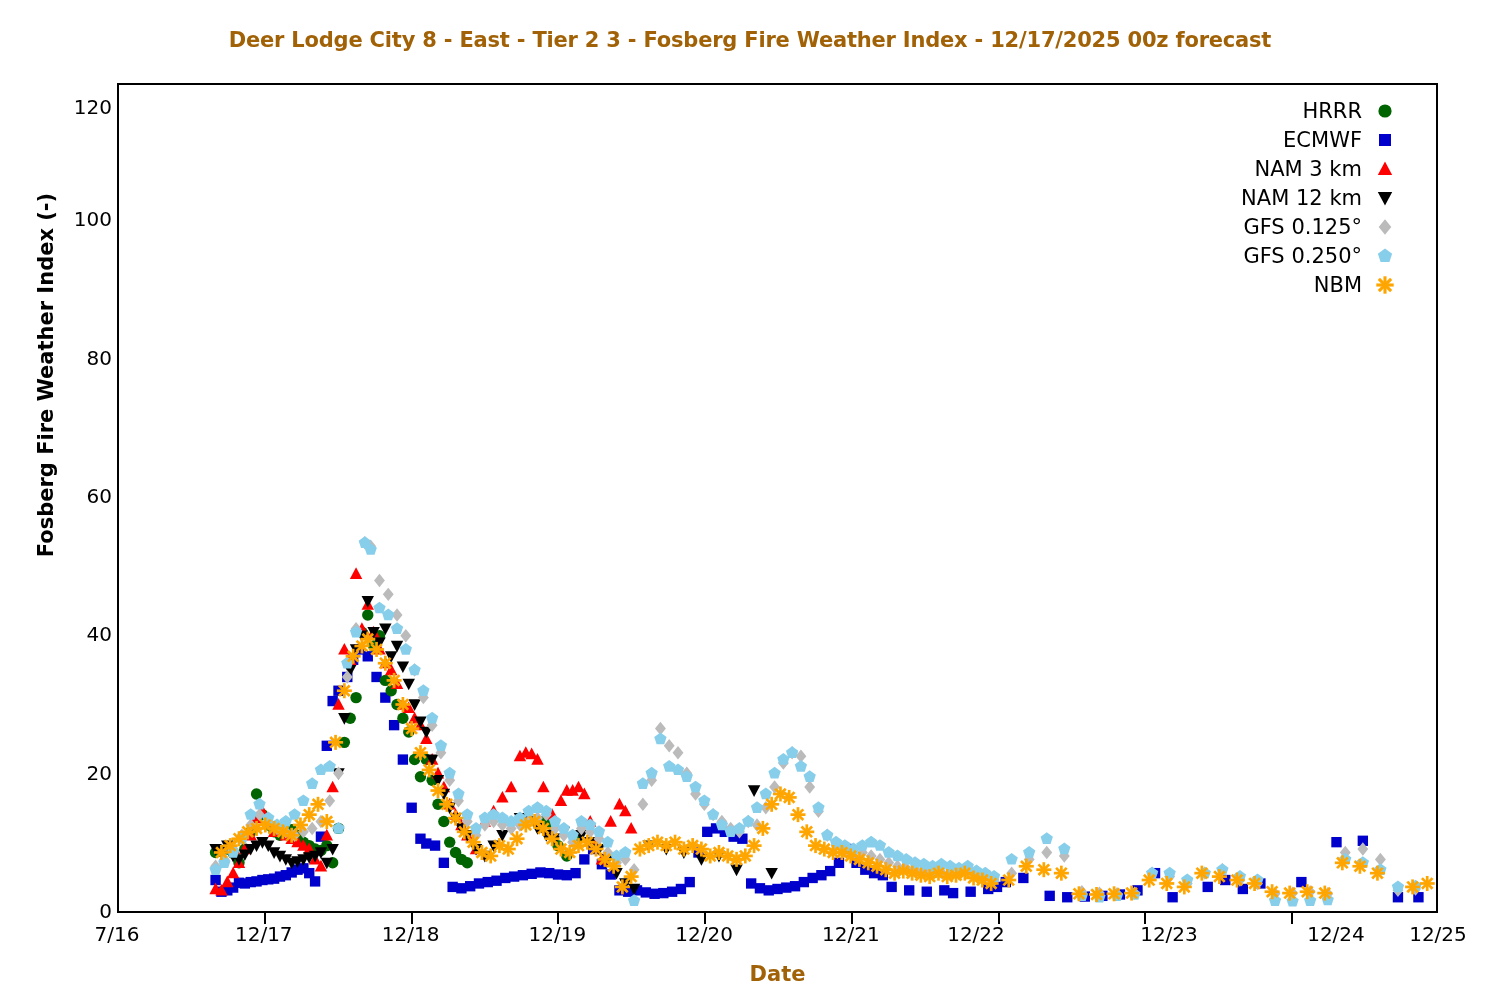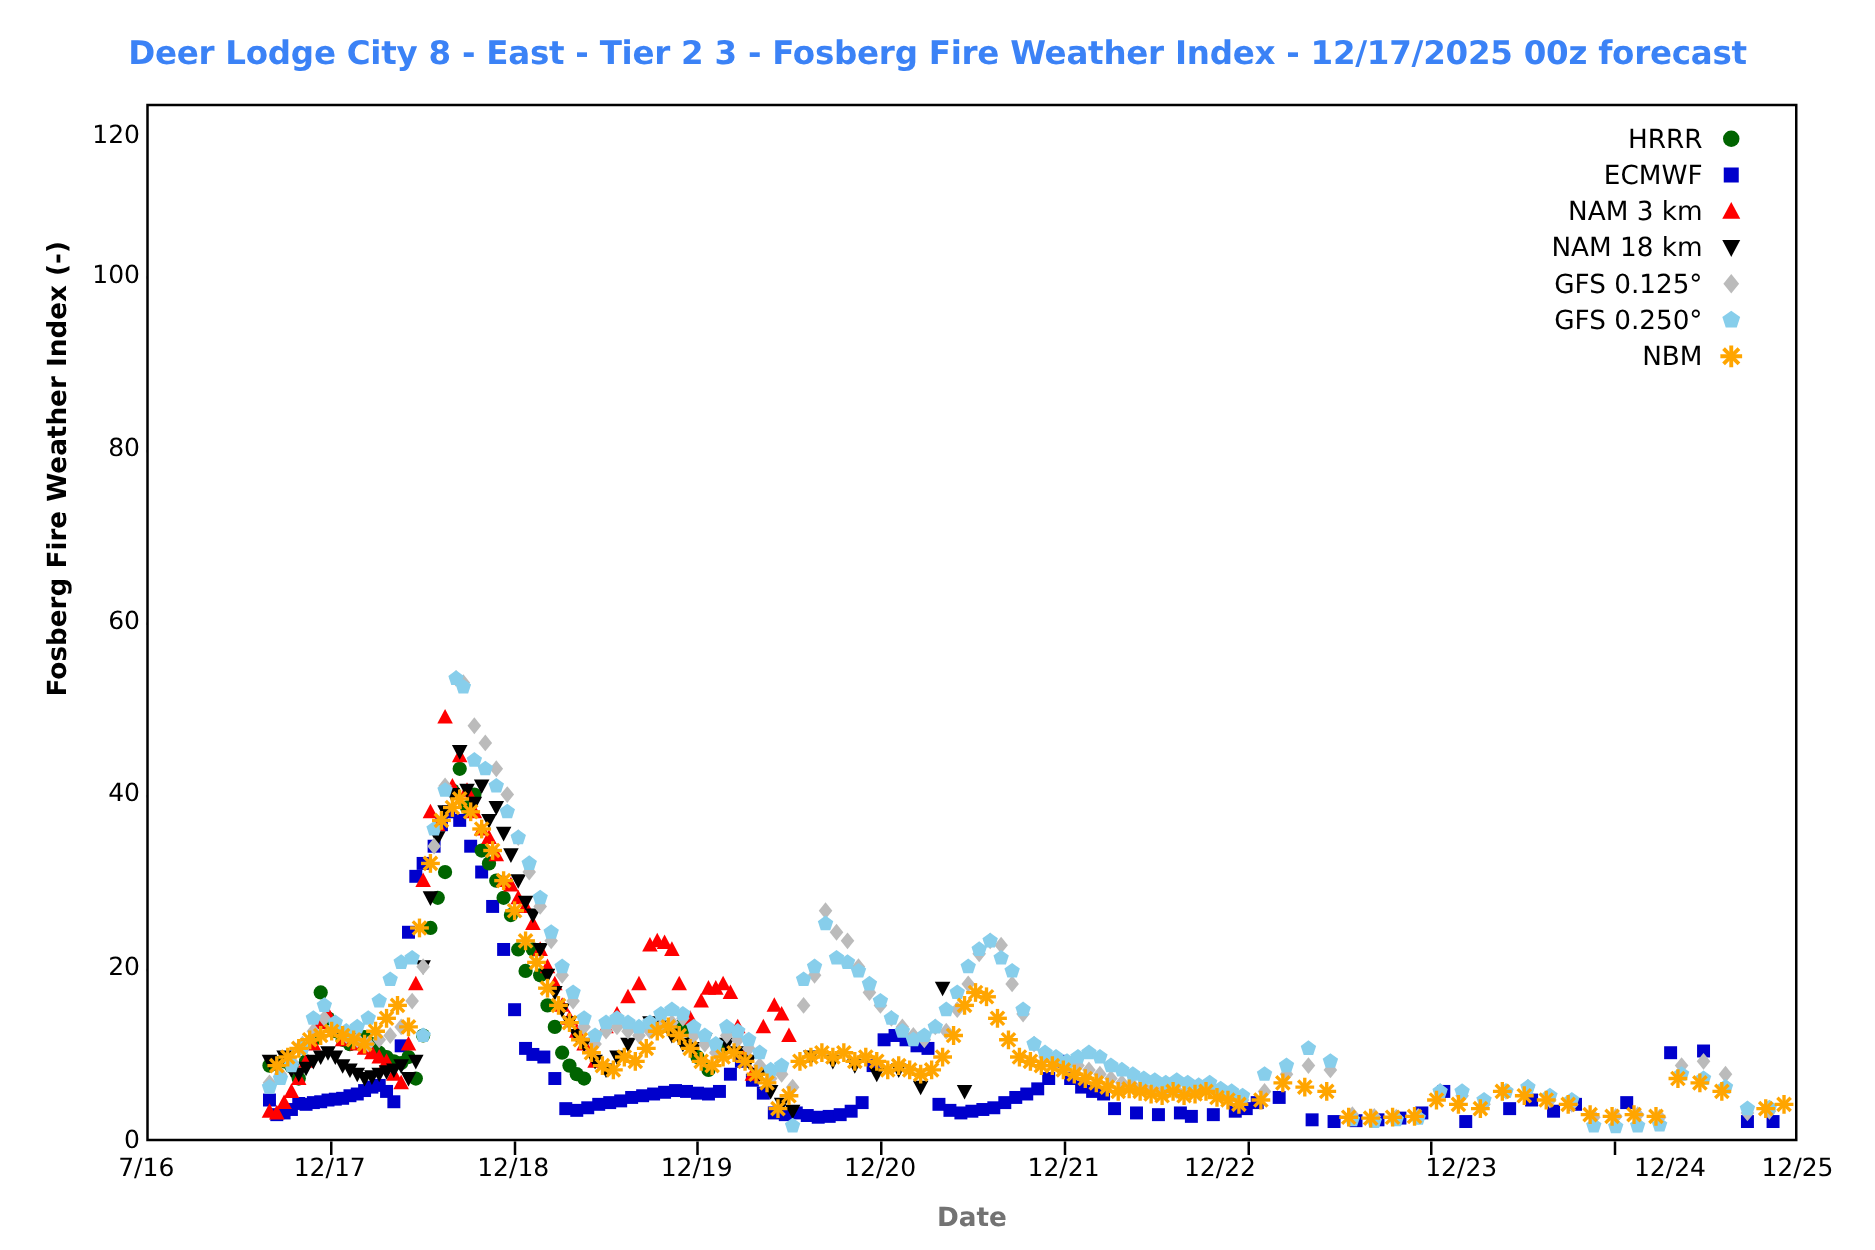--- a/index.html
+++ b/index.html
@@ -20,23 +20,23 @@
     width: 1500px;
     height: 1000px;
   }
   #chart-title {
     position: absolute;
     left: 0;
     top: 28px;
     width: 1500px;
     text-align: center;
     font-family: "DejaVu Sans", sans-serif;
-    font-size: 26px;
+    font-size: 21px;
     font-weight: bold;
-    color: #3b82f6;
+    color: #a16207;
     letter-spacing: -0.2px;
   }
   #plot-area {
     position: absolute;
     left: 117px;
     top: 83px;
     width: 1321px;
     height: 830px;
     border: 2px solid #000000;
     box-sizing: border-box;
@@ -97,21 +97,21 @@
   }
   #x-axis-label {
     position: absolute;
     left: 117px;
     top: 962px;
     width: 1321px;
     text-align: center;
     font-family: "DejaVu Sans", sans-serif;
     font-size: 21px;
     font-weight: bold;
-    color: #737373;
+    color: #a16207;
   }
   #legend {
     position: absolute;
     left: 1150px;
     top: 96px;
     width: 258px;
   }
   .legend-row {
     display: flex;
     align-items: center;
@@ -2708,21 +2708,21 @@
         <span class="legend-label">NAM 3 km</span>
         <span class="legend-swatch">
           <svg width="22" height="22" viewBox="0 0 22 22">
             <g>
               <polygon points="11,3.5 3.8000000000000007,17 18.2,17" fill="#FF0000"></polygon>
             </g>
           </svg>
         </span>
       </div>
       <div class="legend-row">
-        <span class="legend-label">NAM 18 km</span>
+        <span class="legend-label">NAM 12 km</span>
         <span class="legend-swatch">
           <svg width="22" height="22" viewBox="0 0 22 22">
             <g>
               <polygon points="11,18.5 3.8000000000000007,5 18.2,5" fill="#000000"></polygon>
             </g>
           </svg>
         </span>
       </div>
       <div class="legend-row">
         <span class="legend-label">GFS 0.125°</span>

